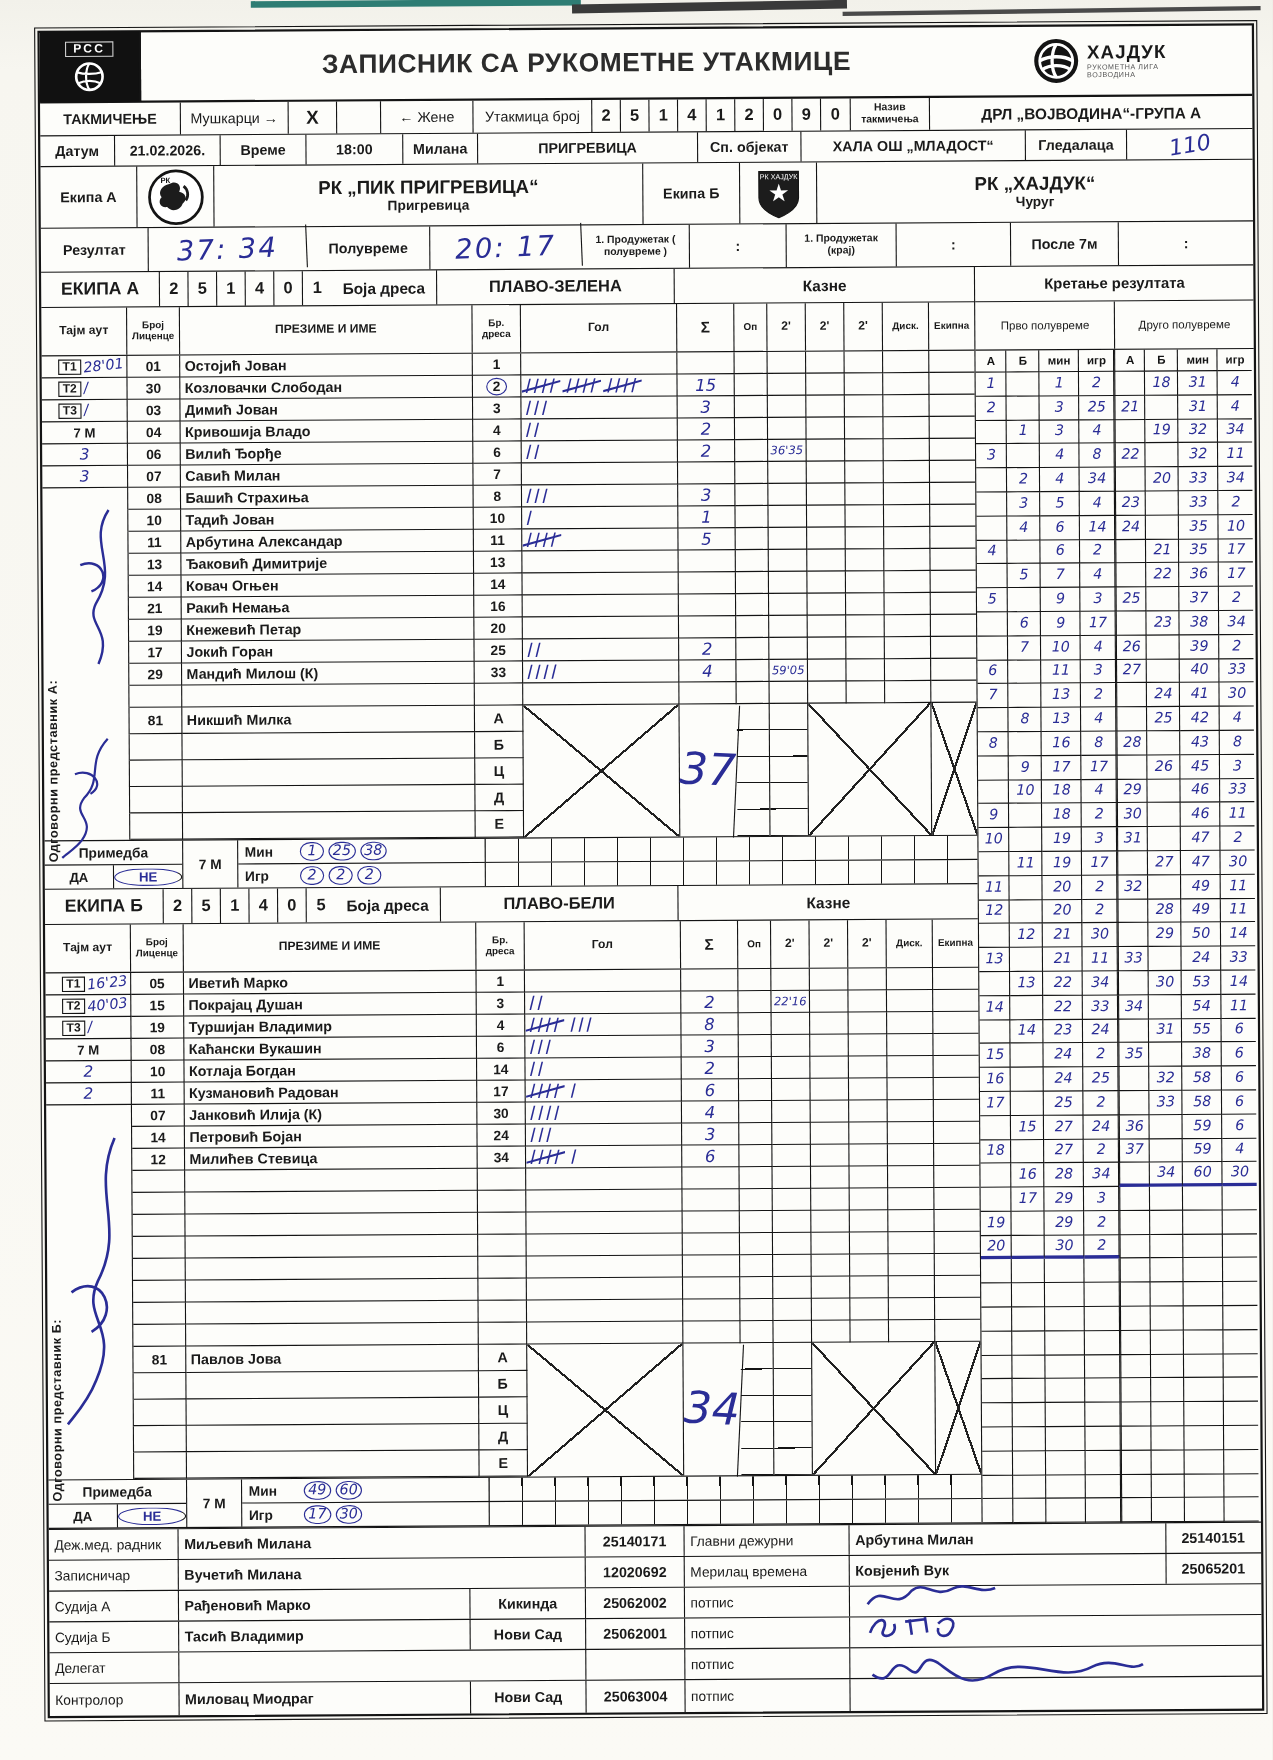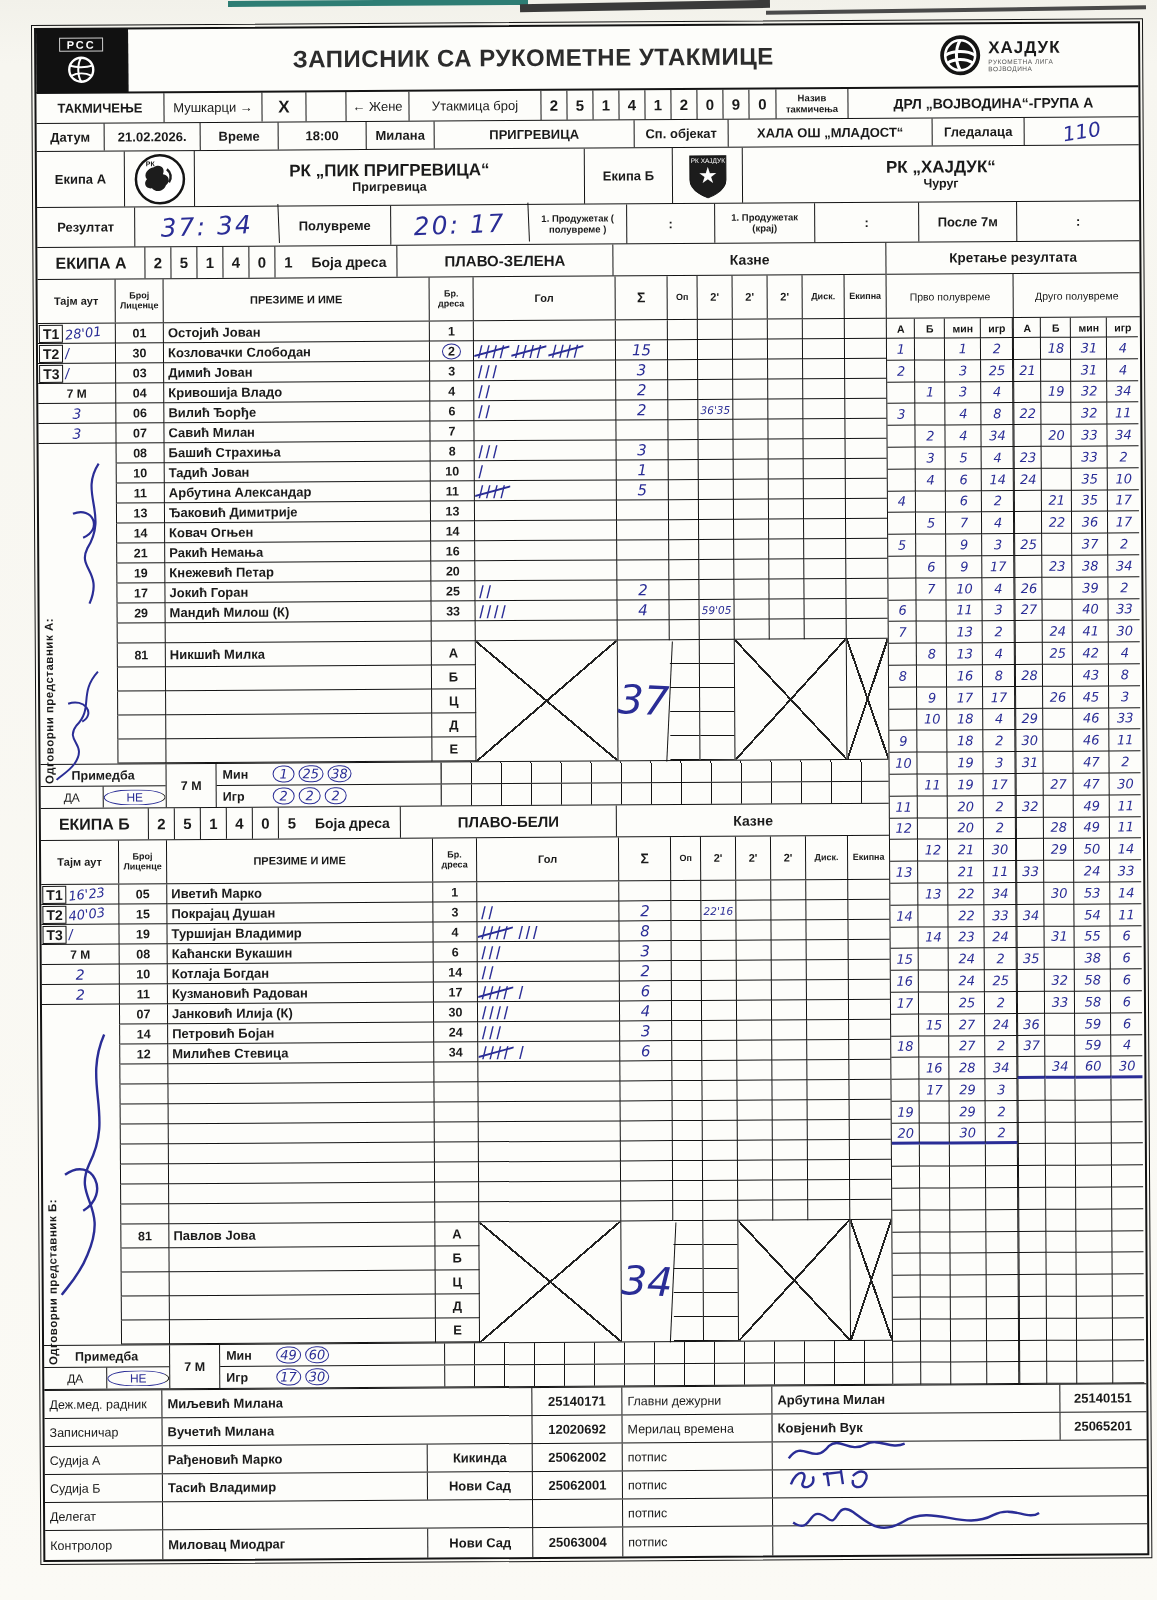--- a/index.html
+++ b/index.html
@@ -56,21 +56,21 @@
   .banner .fc { font-size:14px; }
 
   
   .thead { display:flex; height:44px; border-bottom:1.5px solid #141414; }
   .hc { border-right:1px solid #141414; display:flex; align-items:center; justify-content:center; text-align:center; font-weight:bold; font-size:11px; line-height:1.05; padding:1px; }
   .hc.sm { font-size:9px; }
   .prow { display:flex; height:20px; }
   .c { border-right:1px solid #141414; border-bottom:1px solid #141414; display:flex; align-items:center; font-size:12.5px; overflow:visible; white-space:nowrap; }
   .to { width:78px; justify-content:flex-start; gap:2px; }
   .to.nob { border-bottom:none; }
-  .totag { border:1.5px solid #141414; font-weight:bold; font-size:14px; padding:0 3px; margin-left:1px; }
+  .totag { border:1.5px solid #141414; font-weight:bold; font-size:11px; padding:0 3px; margin-left:15px; }
   .tov { font-size:13px; transform:rotate(-6deg); }
   .tom { width:100%; text-align:center; font-weight:bold; font-size:12px; }
   .tov2 { width:100%; text-align:center; font-size:14px; }
   .lic { width:48px; justify-content:center; font-weight:bold; }
   .nm2 { width:266px; padding-left:4px; font-weight:bold; font-size:13px; }
   .no { width:44px; justify-content:center; font-weight:bold; }
   .gl { width:142px; padding-left:4px; font-size:13px; font-weight:bold; }
   .sm3 { width:52px; justify-content:center; font-size:15px; }
   .op { width:30px; }
   .p2 { width:35px; justify-content:center; font-size:10.5px; }
@@ -92,21 +92,21 @@
      linear-gradient(to top right, transparent calc(50% - 1px), #222 calc(50% - 1px), #222 calc(50% + 1px), transparent calc(50% + 1px)),
      linear-gradient(to bottom right, transparent calc(50% - 1px), #222 calc(50% - 1px), #222 calc(50% + 1px), transparent calc(50% + 1px)); }
   .sumb { width:52px; border-right:1px solid #141414; display:flex; align-items:center; justify-content:center; font-size:40px; transform:rotate(3deg); }
   .lined { border-right:1px solid #141414;
     background:repeating-linear-gradient(180deg, transparent 0 23px, #141414 23px 24px); }
 
   
   .note { display:flex; height:44px; border-bottom:1.5px solid #141414; }
   .ntl { width:126px; border-right:1px solid #141414; display:flex; flex-direction:column; }
   .ntlab { flex:1; border-bottom:1px solid #141414; font-weight:bold; font-size:12.5px; display:flex; align-items:center; justify-content:center; }
-  .ntdn { flex:1; display:flex; font-weight:normal; font-size:12px;justify-content:space-between; }
+  .ntdn { flex:1; display:flex; font-weight:bold; font-size:12px;justify-content:space-between; }
   .ntdn span { flex:1; display:flex; align-items:center; justify-content:center; }
   .ntdn span:first-child { border-right:1px solid #141414; }
   .nt7 { width:50px; border-right:1px solid #141414; display:flex; align-items:center; justify-content:center; font-weight:bold; font-size:12.5px; }
   .ntr { flex:1; display:flex; flex-direction:column; }
   .ntrow { flex:1; display:flex; align-items:center; }
   .ntrow:first-child { border-bottom:1px solid #141414; }
   .ntlb { width:56px; font-weight:bold; font-size:12.5px; padding-left:6px; }
   .ntcs { width:168px; display:flex; gap:4px; font-size:13px; }
   .bcirc { border:1.6px solid #2a2d96; border-radius:50% / 56%; min-width:22px; padding:0 3px; text-align:center; display:inline-block; color:#2a2d96; }
   .ntfill { flex:1; align-self:stretch; border-left:1px solid #141414;
@@ -178,22 +178,22 @@
         <div class="t2">ВОЈВОДИНА</div>
       </div>
     </div>
   </div>
 
   <div class="frow" style="height:30px">
     <div class="fc lab" style="width:128px">ТАКМИЧЕЊЕ</div>
     <div class="fc" style="width:98px">Мушкарци →</div>
     <div class="fc b" style="width:44px;font-size:17px">X</div>
     <div class="fc" style="width:40px"></div>
-    <div class="fc" style="width:63px">← Жене</div>
-    <div class="fc" style="width:132px">Утакмица број</div>
+    <div class="fc" style="width:84px">← Жене</div>
+    <div class="fc" style="width:108px">Утакмица број</div>
     <div class="digwrap">
         <span class="dig">2</span>
         <span class="dig">5</span>
         <span class="dig">1</span>
         <span class="dig">4</span>
         <span class="dig">1</span>
         <span class="dig">2</span>
         <span class="dig">0</span>
         <span class="dig">9</span>
         <span class="dig">0</span>

